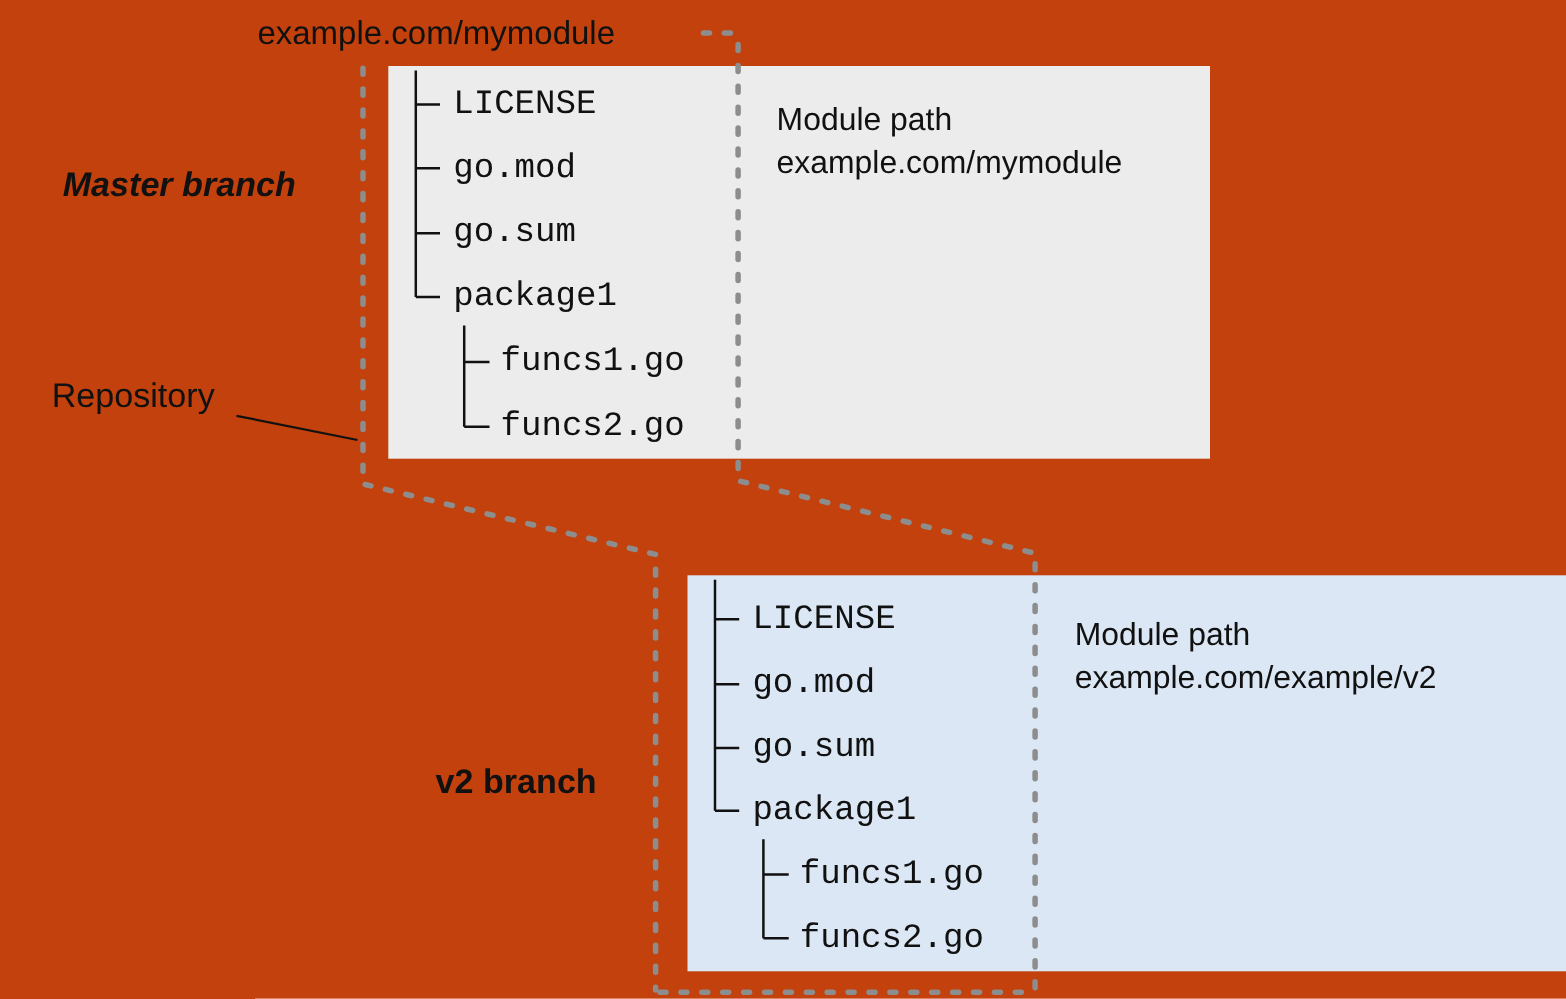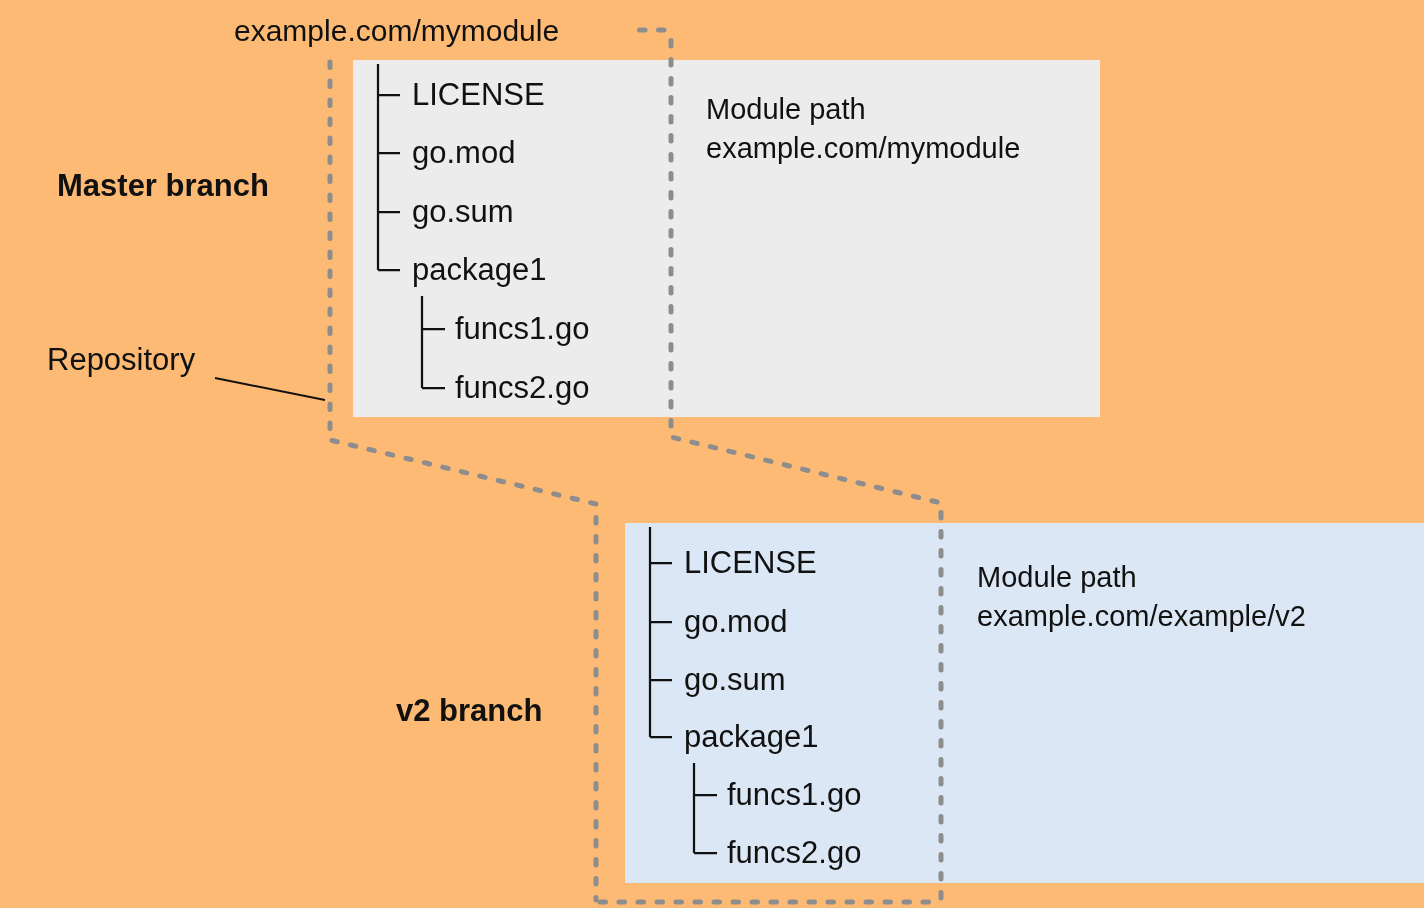--- a/index.html
+++ b/index.html
@@ -4,37 +4,37 @@
 <style>
   :root{
     --master-box-bg:#ececec;
     --v2-box-bg:#dbe7f4;
     --dashed-border:#8d8d8d;
     --line-color:#111111;
     --text-color:#111111;
   }
   html,body{margin:0;padding:0;background:#ffffff;}
   .canvas{
-    position:relative;width:1424px;height:908px;background:#fdba74;
+    position:relative;width:1424px;height:908px;background:#c2410c;
     overflow:hidden;font-family:"Liberation Sans",sans-serif;color:var(--text-color);
   }
   .box{position:absolute;}
   .master-box{left:353px;top:60px;width:747px;height:357px;background:var(--master-box-bg);}
   .v2-box{left:625px;top:523px;width:799px;height:360px;background:var(--v2-box-bg);}
   svg.overlay{position:absolute;left:0;top:0;width:1424px;height:908px;pointer-events:none;}
   .dash{fill:none;stroke:var(--dashed-border);stroke-width:5;stroke-dasharray:5.5 13.5;stroke-linecap:round;}
   .tree{fill:none;stroke:var(--line-color);stroke-width:2.25;}
   .ptr{fill:none;stroke:var(--line-color);stroke-width:2;}
   .txt{position:absolute;white-space:nowrap;}
   .title{left:234px;top:14px;font-size:30px;}
   .branch-label{font-weight:bold;font-size:31px;}
-  .master-label{left:57px;top:168px;}
+  .master-label{left:57px;top:150px;font-style:italic;}
   .v2-label{left:396px;top:693px;}
   .repo-label{left:47px;top:342px;font-size:31px;}
-  .file{position:absolute;font-family:Liberation Sans, sans-serif;
+  .file{position:absolute;font-family:Liberation Mono, monospace;
         font-size:31px;transform:translateY(-50%);white-space:nowrap;}
   .module-block{position:absolute;line-height:39px;font-size:29px;white-space:nowrap;}
   .module-block .mp-label{font-weight:normal;}
   .mb-master{left:706px;top:90px;}
   .mb-v2{left:977px;top:558px;}
   
   .m-f0{left:412px;top:95px;} .m-f1{left:412px;top:153px;} .m-f2{left:412px;top:212px;}
   .m-f3{left:412px;top:270px;} .m-f4{left:455px;top:329px;} .m-f5{left:455px;top:388px;}
   
   .v-f0{left:684px;top:563px;} .v-f1{left:684px;top:622px;} .v-f2{left:684px;top:680px;}

